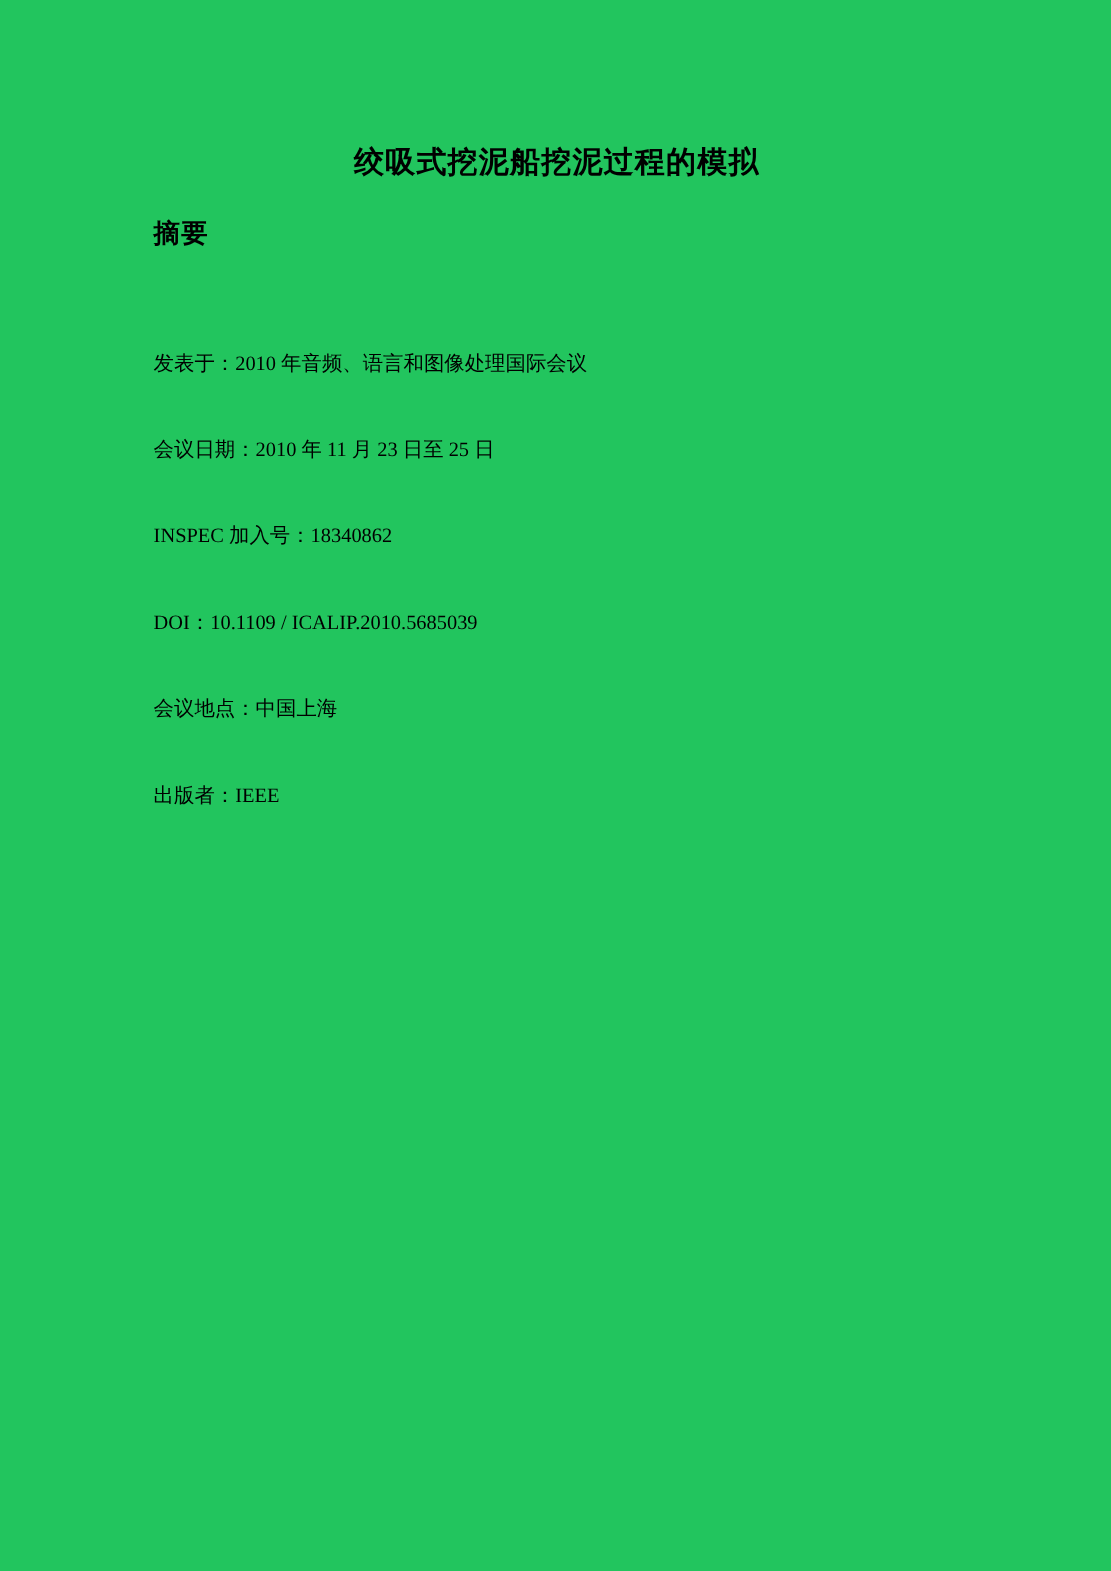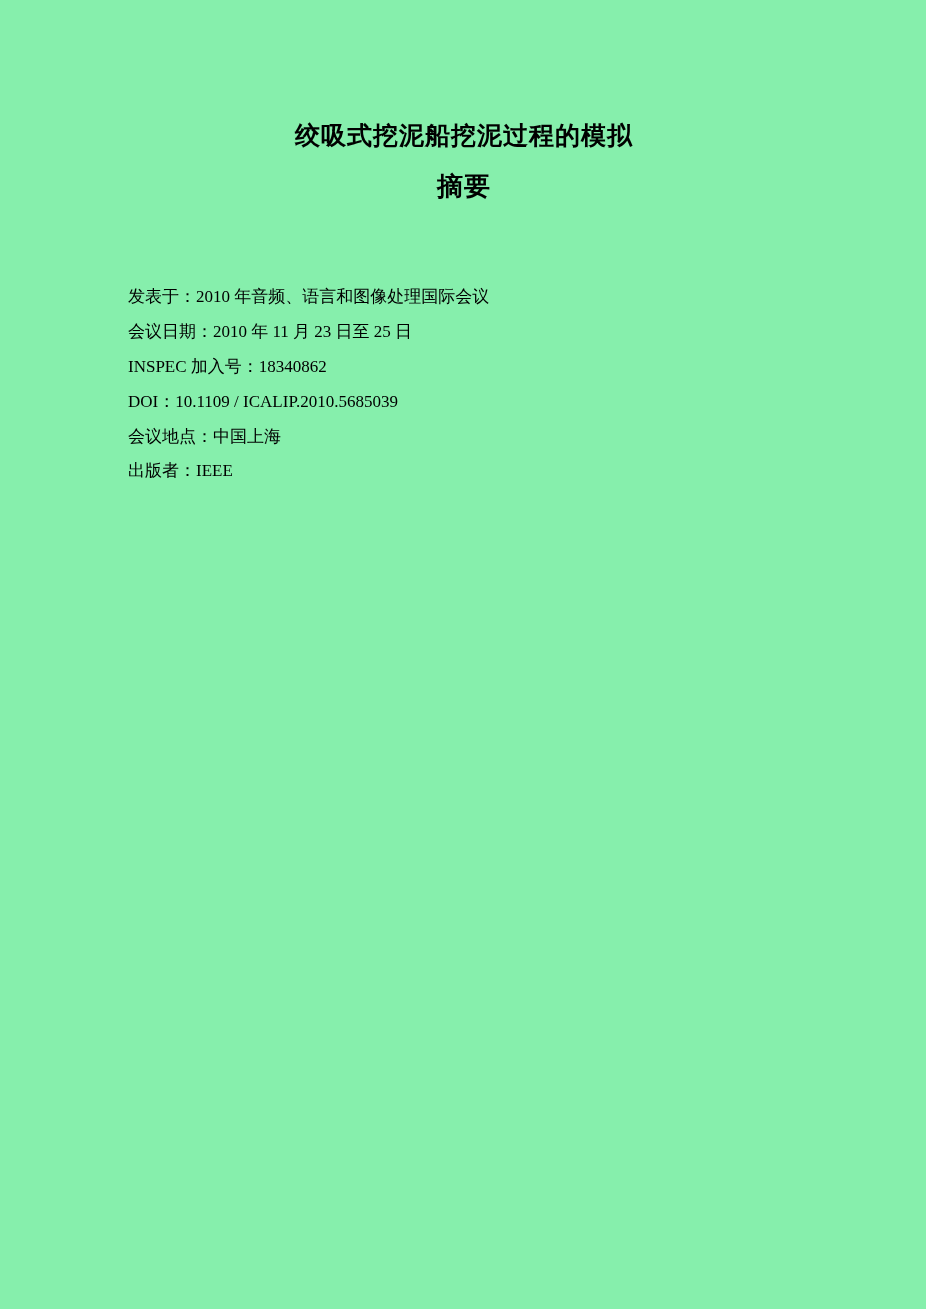--- a/index.html
+++ b/index.html
@@ -8,64 +8,65 @@
     background: #ffffff;
   }
   body {
     font-family: "Liberation Serif", "DejaVu Serif", serif;
     color: #000000;
   }
   .page {
     width: 926px;
     height: 1309px;
     position: relative;
-    background: #86efac;
+    background: #22c55e;
     box-sizing: border-box;
     overflow: hidden;
   }
   .content {
     position: absolute;
     left: 128px;
     top: 0;
     width: 672px;
   }
   .doc-title {
     text-align: center;
     font-family: "Liberation Sans", "DejaVu Sans", sans-serif;
     font-weight: bold;
     font-size: 25px;
     letter-spacing: 1px;
     margin-top: 120px;
     line-height: 1.2;
   }
   .doc-subtitle {
-    text-align: center;
+    text-align: left;
     font-family: "Liberation Sans", "DejaVu Sans", sans-serif;
     font-weight: bold;
-    font-size: 26px;
+    font-size: 22px;
     letter-spacing: 1px;
-    margin-top: 21px;
+    margin-top: 32px;
     line-height: 1.2;
   }
   .abstract {
     margin-top: 24px;
     font-size: 17.5px;
     line-height: 1.82;
     text-align: justify;
     text-justify: inter-ideograph;
     text-indent: 2em;
     letter-spacing: 0.2px;
   }
   .meta {
     margin-top: 78px;
     font-size: 17px;
     line-height: 2.05;
   }
   .meta-row {
     white-space: nowrap;
+    margin-top: 37px;
   }
   .meta-label {
     display: inline;
   }
   .meta-value {
     display: inline;
   }
 </style>
 </head>
 <body>

